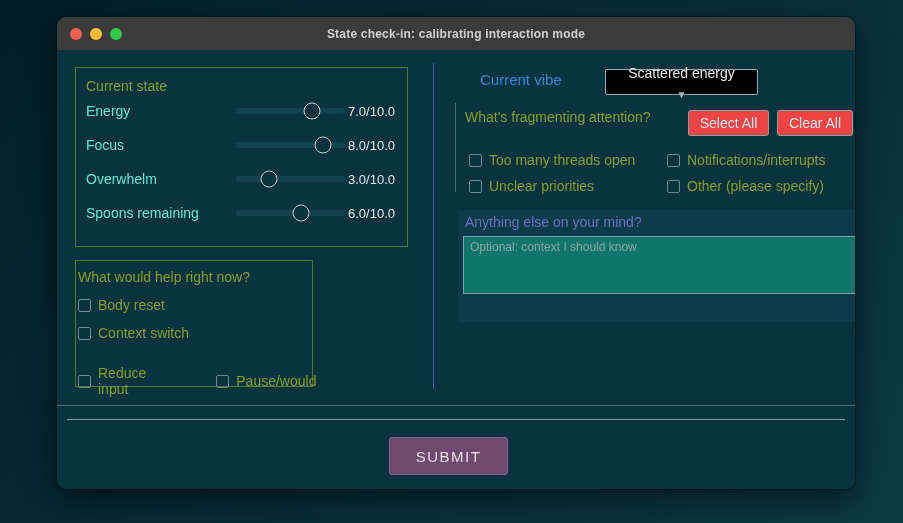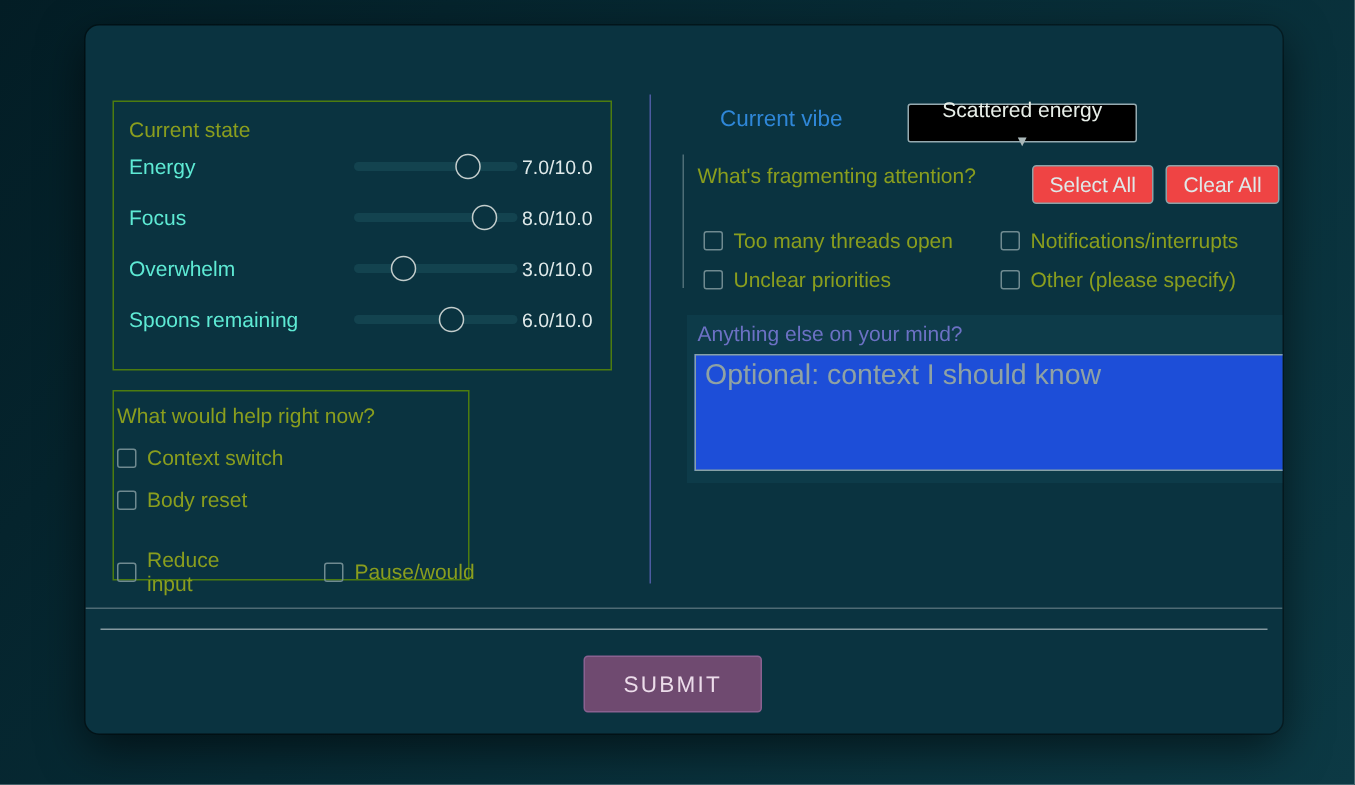--- a/index.html
+++ b/index.html
@@ -71,43 +71,51 @@
   #btn-select-all { left:631px; top:93px; width:81px; }
   #btn-clear-all  { left:720px; top:93px; width:76px; }
 
   .frag-grid { position:absolute; left:412px; top:130px; width:386px; }
   .frag-row { display:flex; height:26px; align-items:center; }
   .frag-row .check:first-child { width:198px; flex:none; }
 
   .notes-panel { position:absolute; left:401px; top:193px; width:397px; height:112px; background:#0d3b49; }
   .notes-label { position:absolute; left:7px; top:4px; color:#6c71c4; font-size:14px; }
   .notes-area {
-    position:absolute; left:5px; top:26px; width:400px; height:78px;
-    background:#1d4ed8; border:1px solid #87a1a7; color:#d7e2e2;
-    font-family:"Liberation Sans", sans-serif; font-size:19px; padding:3px 6px;
+    position:absolute; left:5px; top:26px; width:400px; height:58px;
+    background:#0f766e; border:1px solid #87a1a7; color:#d7e2e2;
+    font-family:"Liberation Sans", sans-serif; font-size:12px; padding:3px 6px;
     resize:none; outline:none; border-radius:0;
   }
   .notes-area::placeholder { color:#8fa2a4; opacity:1; }
 
   
   .hline1 { position:absolute; left:0; top:388px; width:798px; height:1px; background:#4e6b74; }
   .hline2 { position:absolute; left:10px; top:402px; width:778px; height:1px; background:#8599a0; }
   .submit {
     position:absolute; left:332px; top:420px; width:119px; height:38px;
     background:#6f4a70; border:1px solid #8a6190; border-radius:3px;
     color:#ecdcea; font-size:15px; letter-spacing:1.5px;
     display:flex; align-items:center; justify-content:center;
     font-family:"Liberation Sans", sans-serif;
   }
 </style>
 </head>
 <body>
 
 <div class="window">
 
+  <div class="titlebar">
+    <div class="lights">
+      <span class="light" id="light-close" style="background: rgb(240, 95, 86);"></span>
+      <span class="light" id="light-min" style="background: rgb(252, 188, 50);"></span>
+      <span class="light" id="light-zoom" style="background: rgb(49, 199, 72);"></span>
+    </div>
+    <span class="title">State check-in: calibrating interaction mode</span>
+  </div>
 
   <div class="panel" id="panel-state">
     <div class="panel-title">Current state</div>
 
     <div class="srow">
       <span class="slabel">Energy</span>
       <div class="strack">
         <div class="sbar"></div>
         <div class="handle" style="left: 70%;"></div>
       </div>
@@ -139,25 +147,25 @@
         <div class="handle" style="left: 60%;"></div>
       </div>
       <span class="sval">6.0/10.0</span>
     </div>
   </div>
 
   <div class="panel" id="panel-help">
     <div class="panel-title">What would help right now?</div>
     <div class="check">
       <span class="cbox"></span>
-      <span>Context switch</span>
+      <span>Body reset</span>
     </div>
     <div class="check">
       <span class="cbox"></span>
-      <span>Body reset</span>
+      <span>Context switch</span>
     </div>
     <div class="help-row3">
       <div class="check">
         <span class="cbox"></span>
         <span>Reduce input</span>
       </div>
       <div class="check">
         <span class="cbox"></span>
         <span>Pause/would</span>
       </div>

